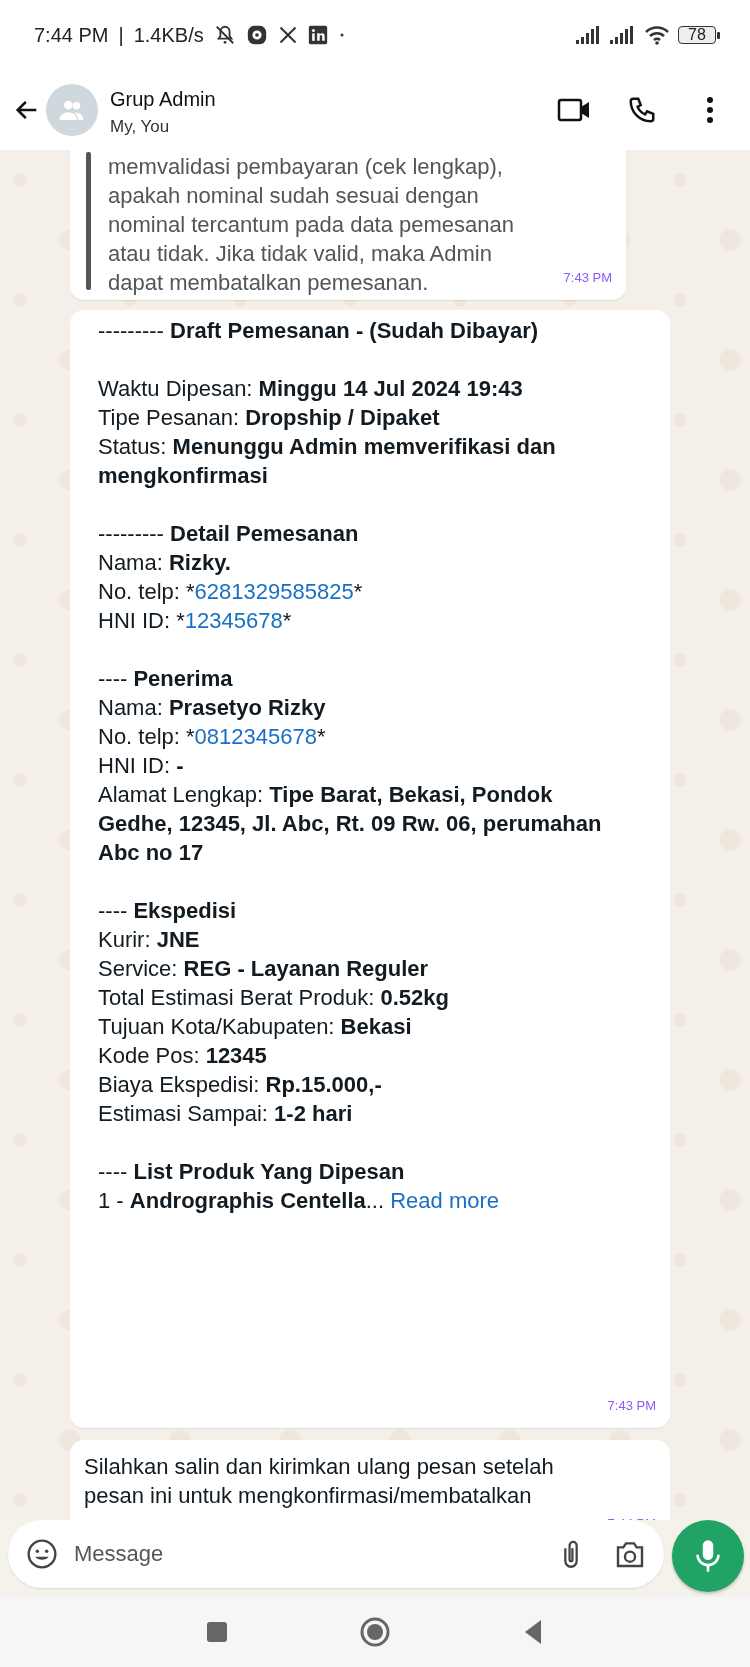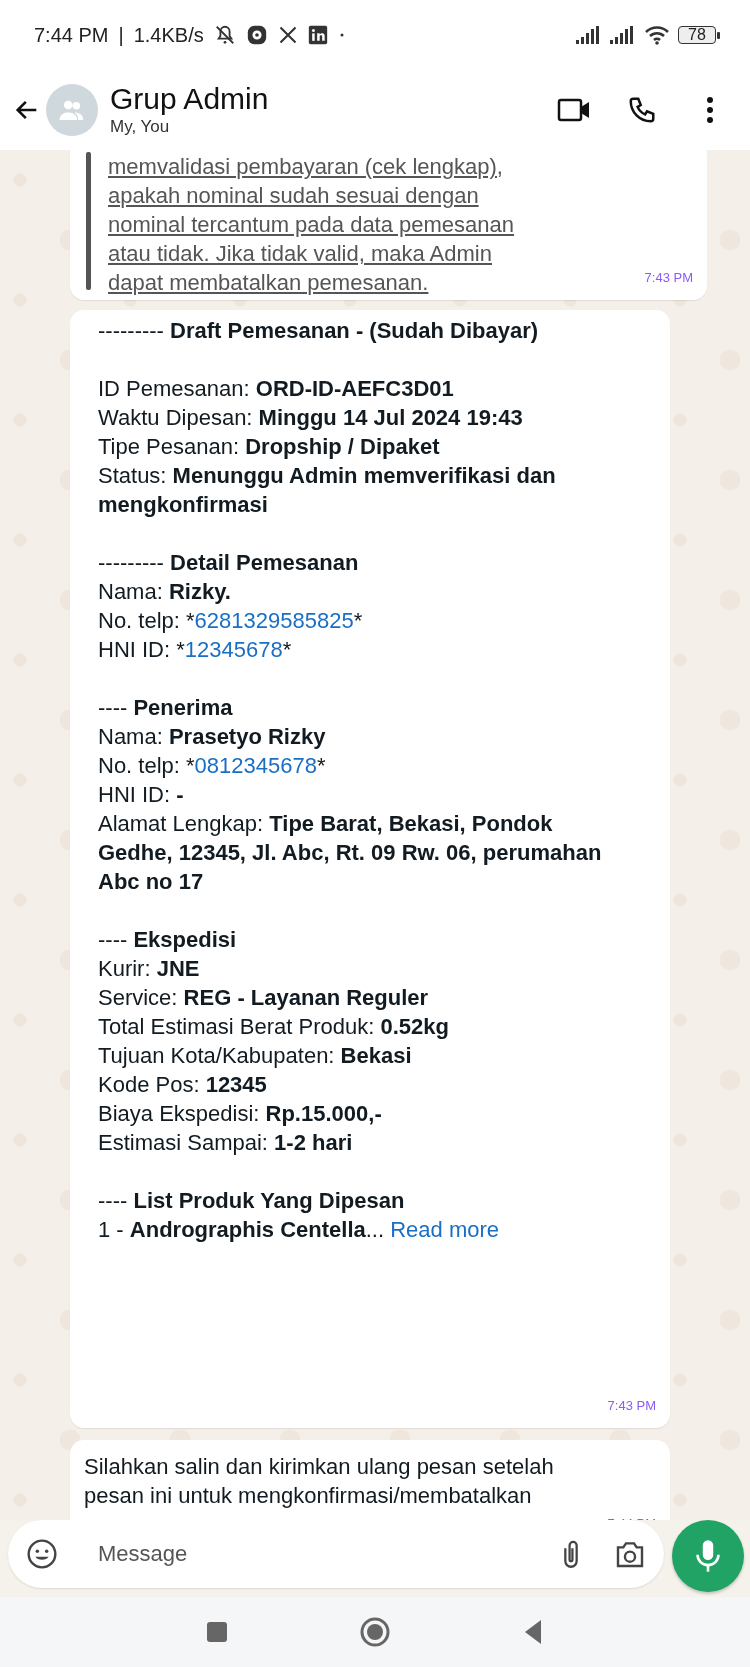--- a/index.html
+++ b/index.html
@@ -33,21 +33,21 @@
     position: absolute; top: 70px; left: 0; width: 750px; height: 80px;
     background: #ffffff;
     display: flex; align-items: center;
   }
   .back-btn { width: 50px; height: 60px; display: flex; align-items: center; justify-content: center; margin-left: 2px; }
   .avatar {
     width: 52px; height: 52px; border-radius: 50%; background: #cfd8dc;
     display: flex; align-items: center; justify-content: center; margin-left: -6px;
   }
   .title-block { margin-left: 12px; display: flex; flex-direction: column; }
-  .chat-title { font-size: 30px; color: #111; line-height: 32px; }
+  .chat-title { font-size: 20px; color: #111; line-height: 32px; }
   .chat-subtitle { font-size: 17px; color: #333; margin-top: 2px; }
   .header-actions { margin-left: auto; display: flex; align-items: center; gap: 28px; padding-right: 20px; }
   .hdr-btn { display: flex; align-items: center; justify-content: center; width: 40px; height: 40px; }
 
   
   .chat-area {
     position: absolute; top: 150px; left: 0; width: 750px; height: 1370px;
     background-color: #f4efe8;
     background-image:
       radial-gradient(circle at 20px 30px, rgba(220,200,180,0.25) 6px, transparent 7px),
@@ -56,36 +56,35 @@
     overflow: hidden;
   }
   .bubble {
     position: absolute; background: #ffffff; border-radius: 14px;
     box-shadow: 0 1px 1px rgba(0,0,0,0.08);
     color: #111b21; font-size: 22px; line-height: 29px;
   }
   .bubble .time {
     position: absolute; right: 14px; bottom: 8px; font-size: 13px; color: #8b5cf6;
   }
-  .quote-bubble { left: 70px; top: -10px; width: 637px; height: 160px; padding: 12px 16px 0 38px; color: #555; text-decoration: underline; }
+  .quote-bubble { left: 70px; top: -10px; width: 556px; height: 160px; padding: 12px 16px 0 38px; color: #555; }
   .quote-bar { position: absolute; left: 16px; top: 12px; width: 5px; height: 138px; background: #555; border-radius: 2px; }
   .main-bubble { left: 70px; top: 160px; width: 600px; height: 1118px; padding: 6px 14px 0 28px; }
   .b { font-weight: bold; }
   .link { color: #1a6fc4; }
   .blank { height: 29px; }
 
   .msg2 { left: 70px; top: 1290px; width: 600px; height: 106px; padding: 12px 14px; }
 
   
   .input-bar {
     position: absolute; top: 1520px; left: 8px; width: 656px; height: 68px;
     background: #ffffff; border-radius: 34px;
     display: flex; align-items: center; padding: 0 18px;
     box-shadow: 0 1px 2px rgba(0,0,0,0.1);
-    gap: 24px;
   }
   .msg-input {
     border: none; outline: none; font-size: 22px; color: #333; margin-left: 16px; flex: 1;
     font-family: "Liberation Sans", sans-serif; background: transparent;
   }
   .msg-input::placeholder { color: #555; }
   .input-icons { display: flex; gap: 30px; align-items: center; }
   .mic-btn {
     position: absolute; top: 1520px; left: 672px; width: 72px; height: 72px; border-radius: 50%;
     background: #21a366; display: flex; align-items: center; justify-content: center;
@@ -217,21 +216,20 @@
     <div>apakah nominal sudah sesuai dengan</div>
     <div>nominal tercantum pada data pemesanan</div>
     <div>atau tidak. Jika tidak valid, maka Admin</div>
     <div>dapat membatalkan pemesanan.</div>
     <span class="time">7:43 PM</span>
   </div>
 
   <div class="bubble main-bubble">
     <div><span>---------</span> <span class="b">Draft Pemesanan - (Sudah Dibayar)</span></div>
     <div class="blank"></div>
-    <div><span>ID Pemesanan:</span> <span class="b">ORD-ID-AEFC3D01</span></div>
     <div><span>Waktu Dipesan:</span> <span class="b">Minggu 14 Jul 2024 19:43</span></div>
     <div><span>Tipe Pesanan:</span> <span class="b">Dropship / Dipaket</span></div>
     <div><span>Status:</span> <span class="b">Menunggu Admin memverifikasi dan</span></div>
     <div class="b">mengkonfirmasi</div>
     <div class="blank"></div>
     <div><span>---------</span> <span class="b">Detail Pemesanan</span></div>
     <div><span>Nama:</span> <span class="b">Rizky.</span></div>
     <div><span>No. telp: *</span><span class="link">6281329585825</span><span>*</span></div>
     <div><span>HNI ID: *</span><span class="link">12345678</span><span>*</span></div>
     <div class="blank"></div>

